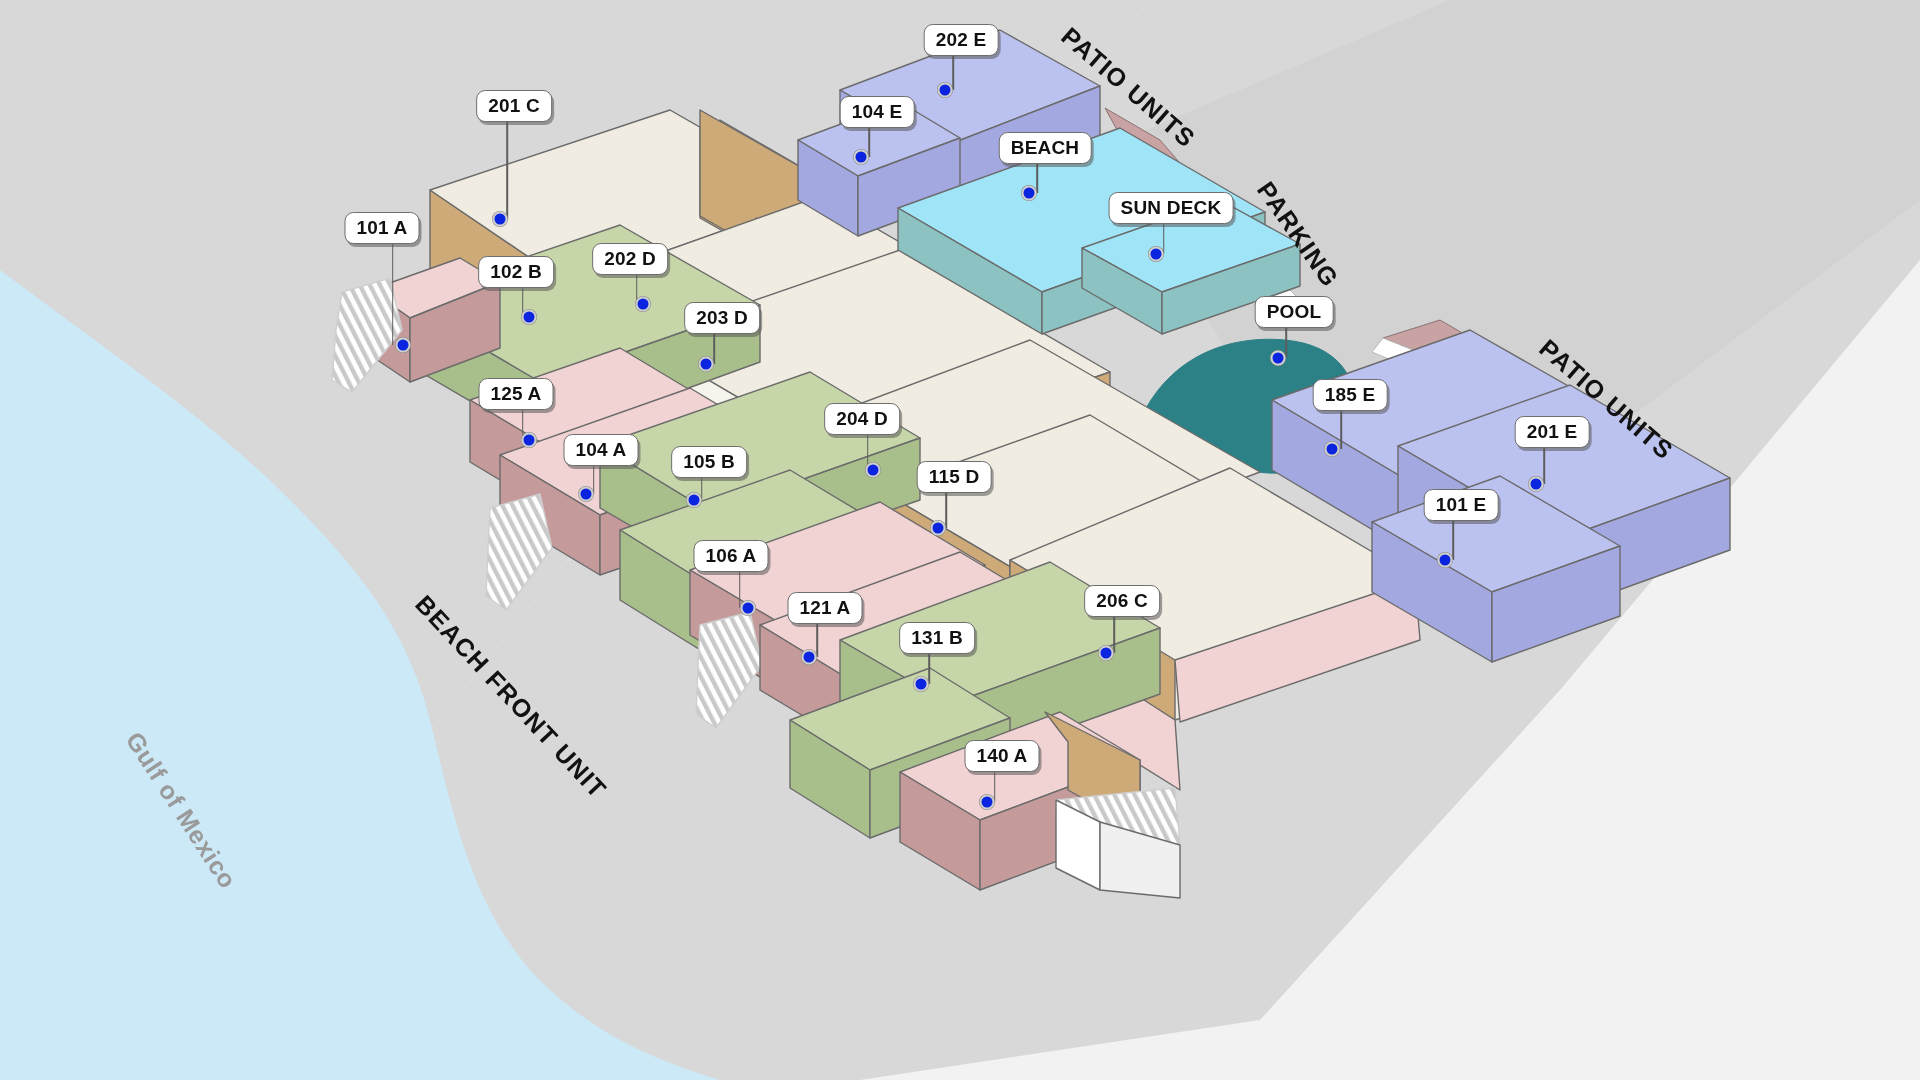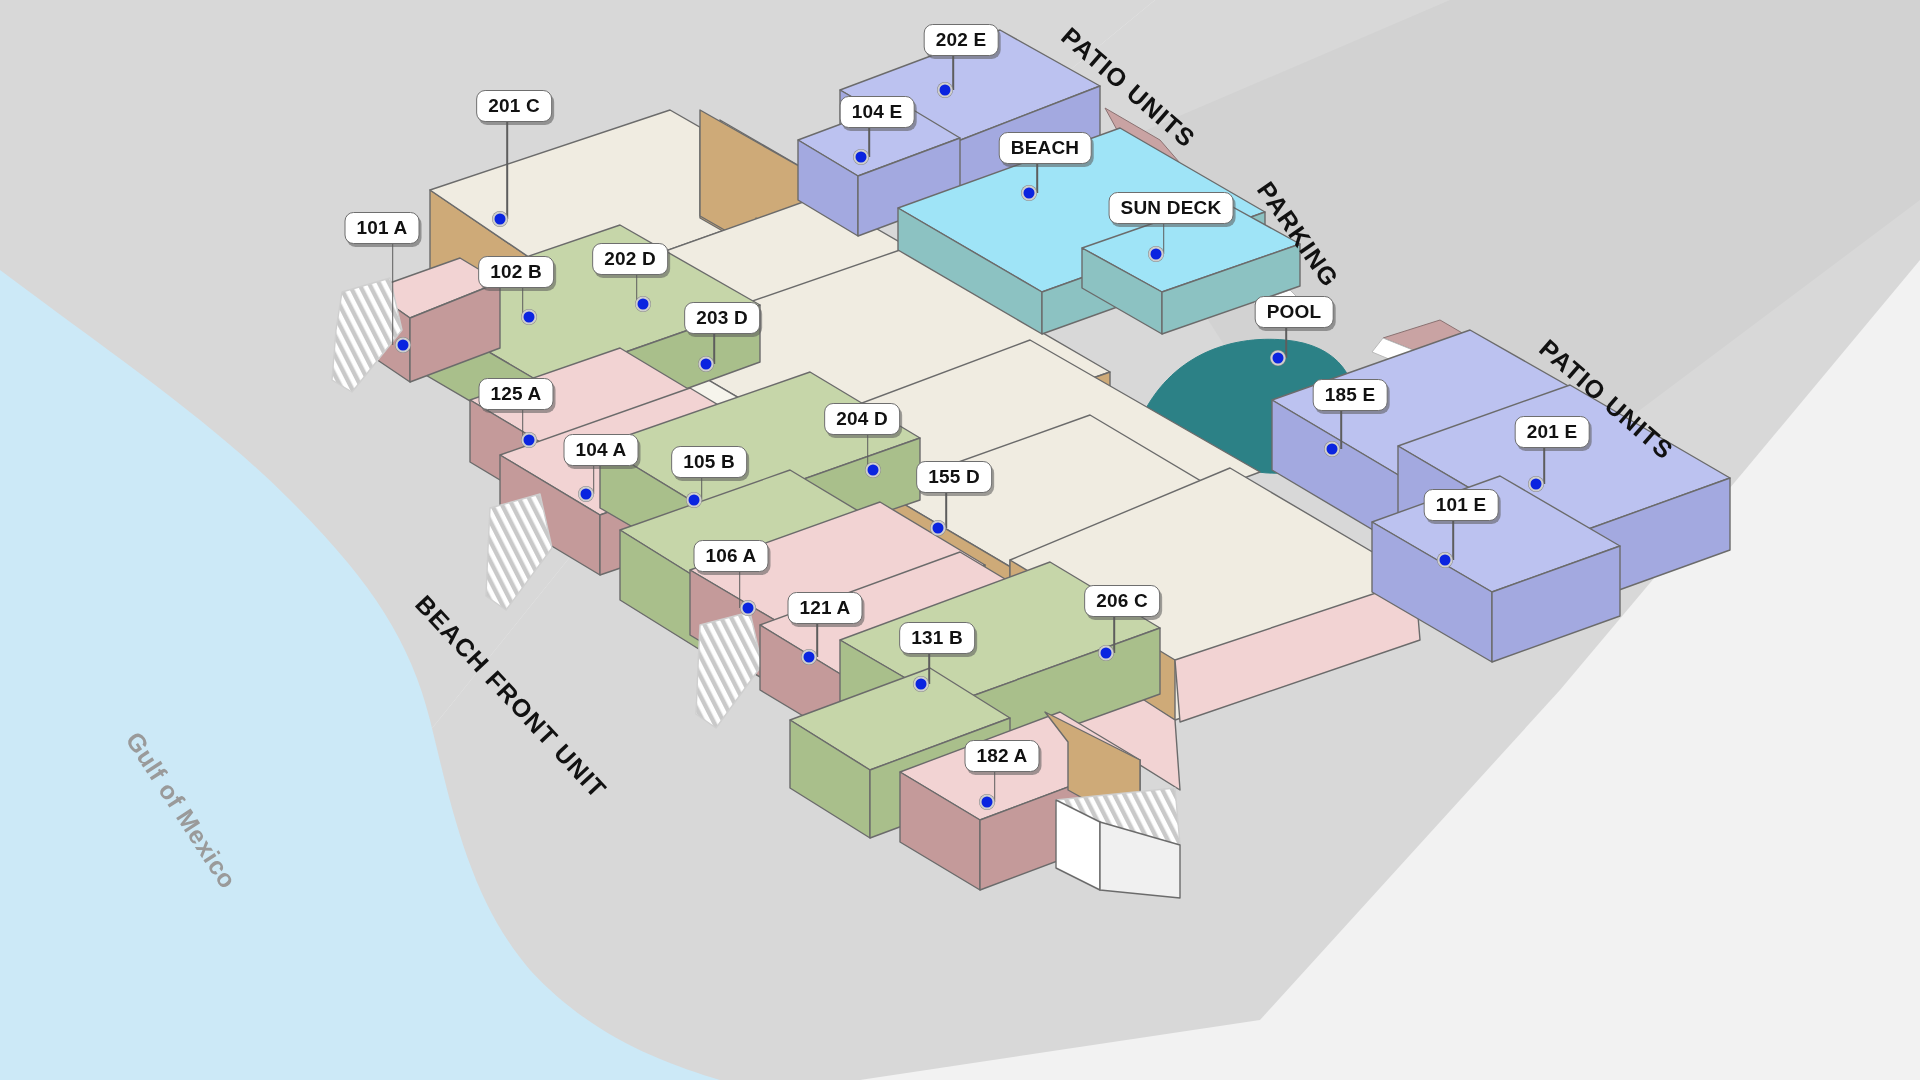--- a/index.html
+++ b/index.html
@@ -279,21 +279,21 @@
         <div class="pill">104 A</div>
       </div>
       <div class="pin" style="left: 709px; top: 446px;">
         <div class="stem" style="top: 30px; height: 24px; margin-left: -7.5px;"></div>
         <div class="dot" style="top: 54px; margin-left: -15px; background: rgb(10, 36, 224);"></div>
         <div class="pill">105 B</div>
       </div>
       <div class="pin" style="left: 954px; top: 461px;">
         <div class="stem" style="top: 30px; height: 37px; margin-left: -8px;"></div>
         <div class="dot" style="top: 67px; margin-left: -16px; background: rgb(10, 36, 224);"></div>
-        <div class="pill">155 D</div>
+        <div class="pill">115 D</div>
       </div>
       <div class="pin" style="left: 1461px; top: 489px;">
         <div class="stem" style="top: 30px; height: 41px; margin-left: -8px;"></div>
         <div class="dot" style="top: 71px; margin-left: -16px; background: rgb(10, 36, 224);"></div>
         <div class="pill">101 E</div>
       </div>
       <div class="pin" style="left: 731px; top: 540px;">
         <div class="stem" style="top: 30px; height: 38px; margin-left: 8.5px;"></div>
         <div class="dot" style="top: 68px; margin-left: 17px; background: rgb(10, 36, 224);"></div>
         <div class="pill">106 A</div>
@@ -309,17 +309,17 @@
         <div class="pill">206 C</div>
       </div>
       <div class="pin" style="left: 937px; top: 622px;">
         <div class="stem" style="top: 30px; height: 32px; margin-left: -8px;"></div>
         <div class="dot" style="top: 62px; margin-left: -16px; background: rgb(10, 36, 224);"></div>
         <div class="pill">131 B</div>
       </div>
       <div class="pin" style="left: 1002px; top: 740px;">
         <div class="stem" style="top: 30px; height: 32px; margin-left: -7.5px;"></div>
         <div class="dot" style="top: 62px; margin-left: -15px; background: rgb(10, 36, 224);"></div>
-        <div class="pill">182 A</div>
+        <div class="pill">140 A</div>
       </div>
     </div>
 
 </div>
 
 </body></html>

